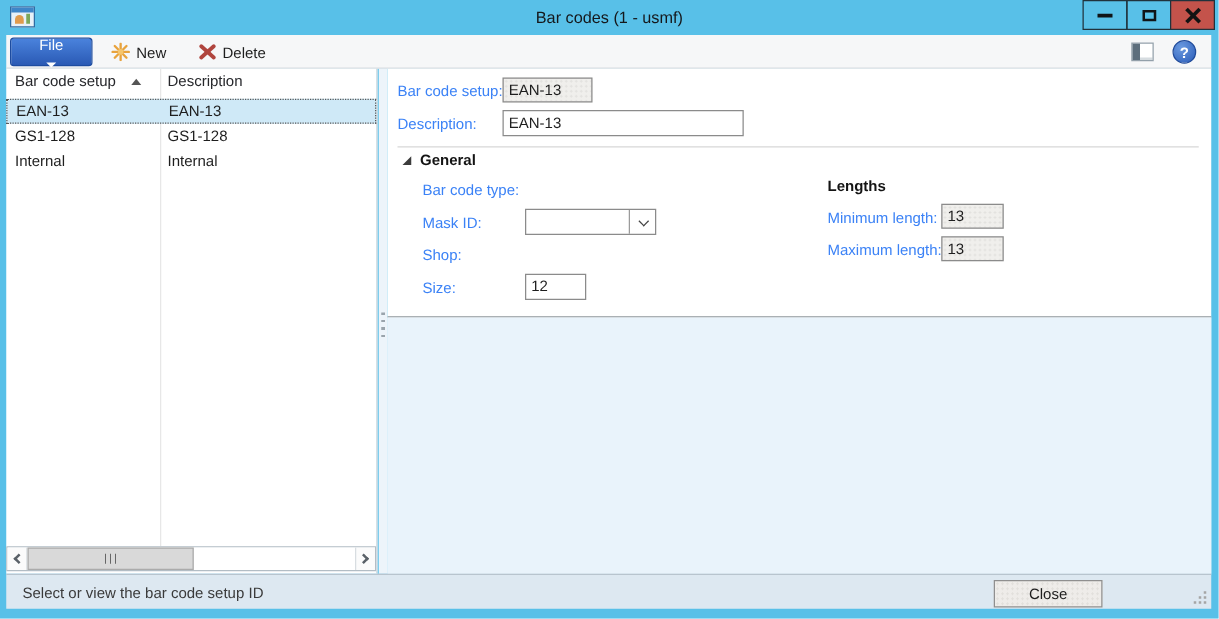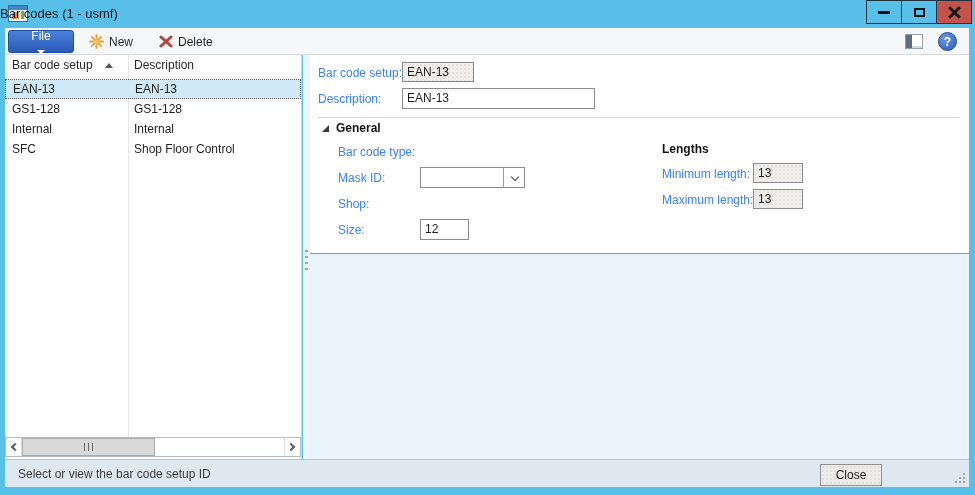--- a/index.html
+++ b/index.html
@@ -7,21 +7,21 @@
 
   .window{
     position:relative;width:975px;height:495px;
     background:var(--titlebar,#58c0e8);
     overflow:hidden;
   }
 
   
   .titlebar{position:absolute;left:0;top:0;width:975px;height:28px;}
   .title{position:absolute;left:0;top:0;width:100%;height:28px;line-height:28px;
-    font-size:13px;color:#15181b;pointer-events:none;}
+    text-align:center;font-size:13px;color:#15181b;pointer-events:none;}
   .app-icon{position:absolute;left:8px;top:5px;width:20px;height:17px;
     background:#e8f1f8;border:1px solid #2e6da4;}
   .app-icon .bar{position:absolute;left:0;top:0;right:0;height:4px;background:#3e86c8;}
   .app-icon .orange{position:absolute;left:3px;bottom:2px;width:7px;height:7px;
     background:#e09b4d;border-radius:50% 50% 0 0;}
   .app-icon .green{position:absolute;right:3px;bottom:2px;width:3px;height:8px;background:#7ba85a;}
 
   .win-controls{position:absolute;right:3px;top:0;display:flex;}
   .win-btn{width:36px;height:24px;border:1px solid #20323c;margin-left:-1px;
     display:flex;align-items:center;justify-content:center;position:relative;cursor:default;}
@@ -110,21 +110,21 @@
   .group-title{position:absolute;font-size:12px;font-weight:bold;color:#141414;}
 
   .form-sep{position:absolute;left:0;top:198px;width:100%;height:1px;background:#8f979c;}
   .lower-fill{position:absolute;left:0;top:199px;width:100%;height:205px;
     background:var(--panel_lower_bg,#e9f3fb);}
 
   
   .statusbar{position:absolute;left:5px;top:459px;width:964px;height:28px;
     background:var(--status_bg,#dde8f1);border-top:1px solid #b8c4ce;}
   .status-text{position:absolute;left:13px;top:7px;font-size:12px;color:#3a3a3a;}
-  .close-btn{position:absolute;right:87px;top:4px;width:62px;height:22px;
+  .close-btn{position:absolute;right:87px;top:4px;width:87px;height:22px;
     background:#eeece9;background-image:radial-gradient(#e2e0dc 1px,transparent 1px);background-size:4px 4px;
     border:1px solid #8f8f8f;font-size:12px;color:#1e1e1e;cursor:default;margin-left:48px;}
   .resize-grip{position:absolute;right:8px;bottom:4px;width:2px;height:2px;background:#a5a5a5;
     box-shadow:4px 0 #a5a5a5, 4px -4px #a5a5a5, 4px -8px #a5a5a5, 0 -4px #a5a5a5, -4px 0 #a5a5a5;}
 </style>
 </head>
 <body>
 
 <div class="window">
 
@@ -191,24 +191,20 @@
         <span class="c2">EAN-13</span>
       </div>
       <div class="grid-row">
         <span class="c1">GS1-128</span>
         <span class="c2">GS1-128</span>
       </div>
       <div class="grid-row">
         <span class="c1">Internal</span>
         <span class="c2">Internal</span>
       </div>
-      <div class="grid-row">
-        <span class="c1">SFC</span>
-        <span class="c2">Shop Floor Control</span>
-      </div>
     </div>
     <div class="hscroll">
       <div class="hs-arrow left">
           <span class="chev l"></span>
         </div>
       <div class="hs-track">
         <div class="hs-thumb">
           <div class="hs-grip"></div>
         </div>
       </div>

